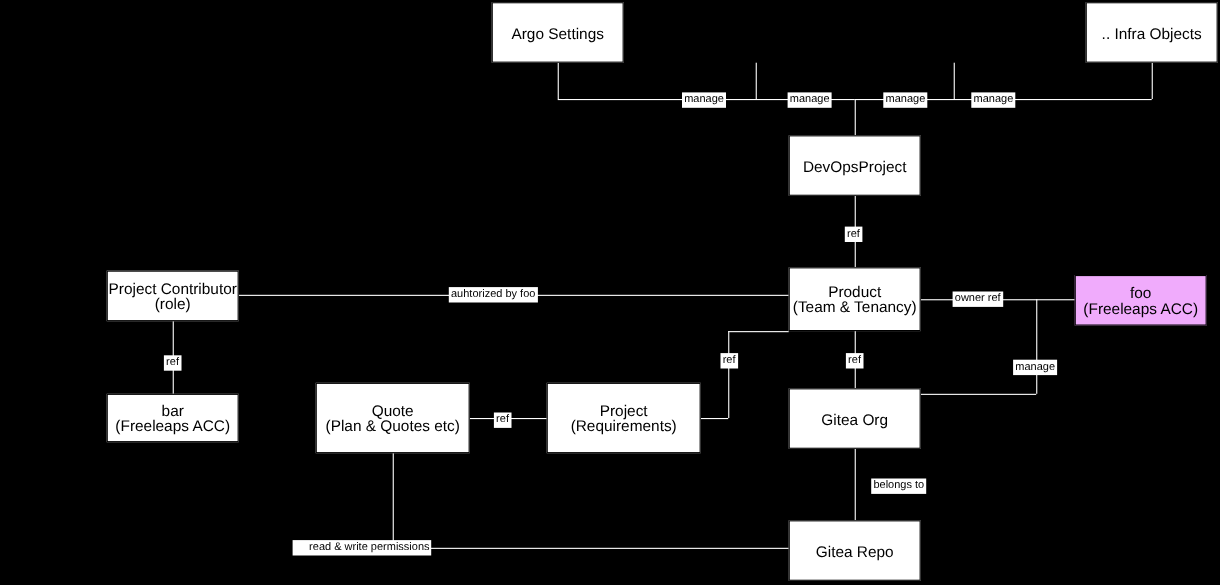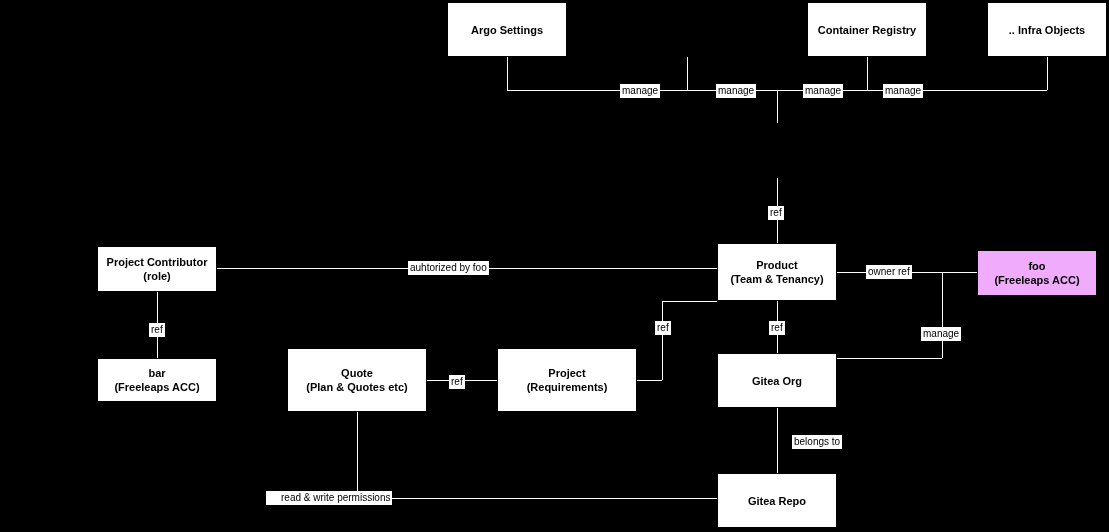--- a/index.html
+++ b/index.html
@@ -18,24 +18,23 @@
   .node {
     position: absolute;
     box-sizing: border-box;
     background: #ffffff;
     border: 1px solid #000000;
     color: #000000;
     display: flex;
     align-items: center;
     justify-content: center;
     text-align: center;
-    font-size: 11px;
+    font-size: 14px;
     line-height: 14px;
     white-space: pre-line;
-    font-weight: bold;
   }
   .edge-label {
     position: absolute;
     box-sizing: border-box;
     background: #ffffff;
     color: #000000;
     font-size: 10px;
     line-height: 12px;
     padding: 1px 2px;
     white-space: nowrap;
@@ -66,22 +65,22 @@
     <div class="edge h" style="left: 837px; top: 358px; width: 105px;"></div>
     <div class="edge h" style="left: 217px; top: 268px; width: 500px;"></div>
     <div class="edge v" style="left: 157px; top: 292px; height: 66px;"></div>
     <div class="edge h" style="left: 427px; top: 380px; width: 70px;"></div>
     <div class="edge v" style="left: 662px; top: 301px; height: 79px;"></div>
     <div class="edge h" style="left: 637px; top: 380px; width: 25px;"></div>
     <div class="edge h" style="left: 662px; top: 301px; width: 55px;"></div>
     <div class="edge h" style="left: 357px; top: 498px; width: 360px;"></div>
     <div class="edge v" style="left: 357px; top: 412px; height: 86px;"></div>
     <div class="node" style="left: 447px; top: 2px; width: 120px; height: 55px; background: rgb(255, 255, 255); border-color: rgb(0, 0, 0);">Argo Settings</div>
-    <div class="node" style="left: 807px; top: 2px; width: 120px; height: 55px; background: rgb(255, 255, 255); border-color: rgb(0, 0, 0);">Container Registry</div>
     <div class="node" style="left: 987px; top: 2px; width: 120px; height: 55px; background: rgb(255, 255, 255); border-color: rgb(0, 0, 0);">.. Infra Objects</div>
+    <div class="node" style="left: 717px; top: 123px; width: 120px; height: 55px; background: rgb(255, 255, 255); border-color: rgb(0, 0, 0);">DevOpsProject</div>
     <div class="node" style="left: 97px; top: 246px; width: 120px; height: 46px; background: rgb(255, 255, 255); border-color: rgb(0, 0, 0);">Project Contributor
 (role)</div>
     <div class="node" style="left: 717px; top: 243px; width: 120px; height: 58px; background: rgb(255, 255, 255); border-color: rgb(0, 0, 0);">Product
 (Team &amp; Tenancy)</div>
     <div class="node" style="left: 977px; top: 250px; width: 120px; height: 46px; background: #f0abfc; border-color: rgb(0, 0, 0);">foo
 (Freeleaps ACC)</div>
     <div class="node" style="left: 97px; top: 358px; width: 120px; height: 44px; background: rgb(255, 255, 255); border-color: rgb(0, 0, 0);">bar
 (Freeleaps ACC)</div>
     <div class="node" style="left: 287px; top: 348px; width: 140px; height: 64px; background: rgb(255, 255, 255); border-color: rgb(0, 0, 0);">Quote
 (Plan &amp; Quotes etc)</div>

